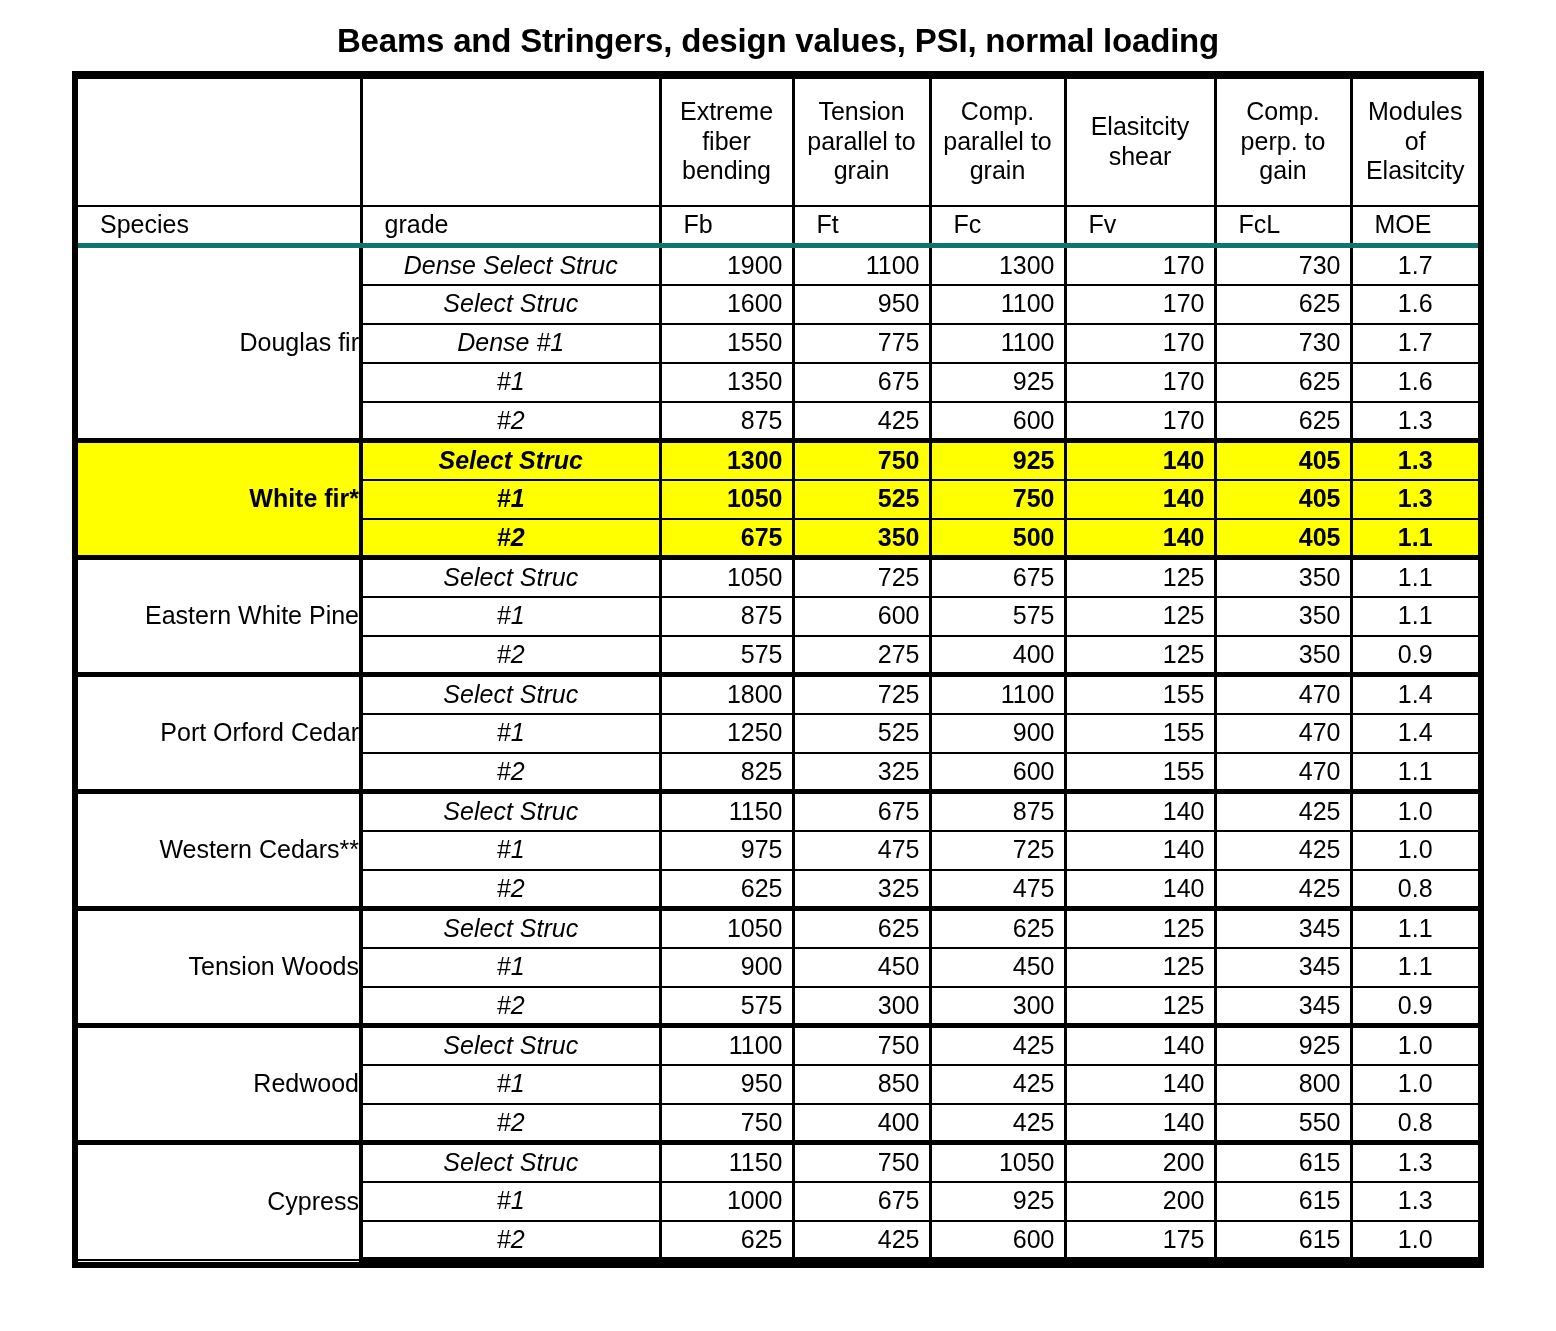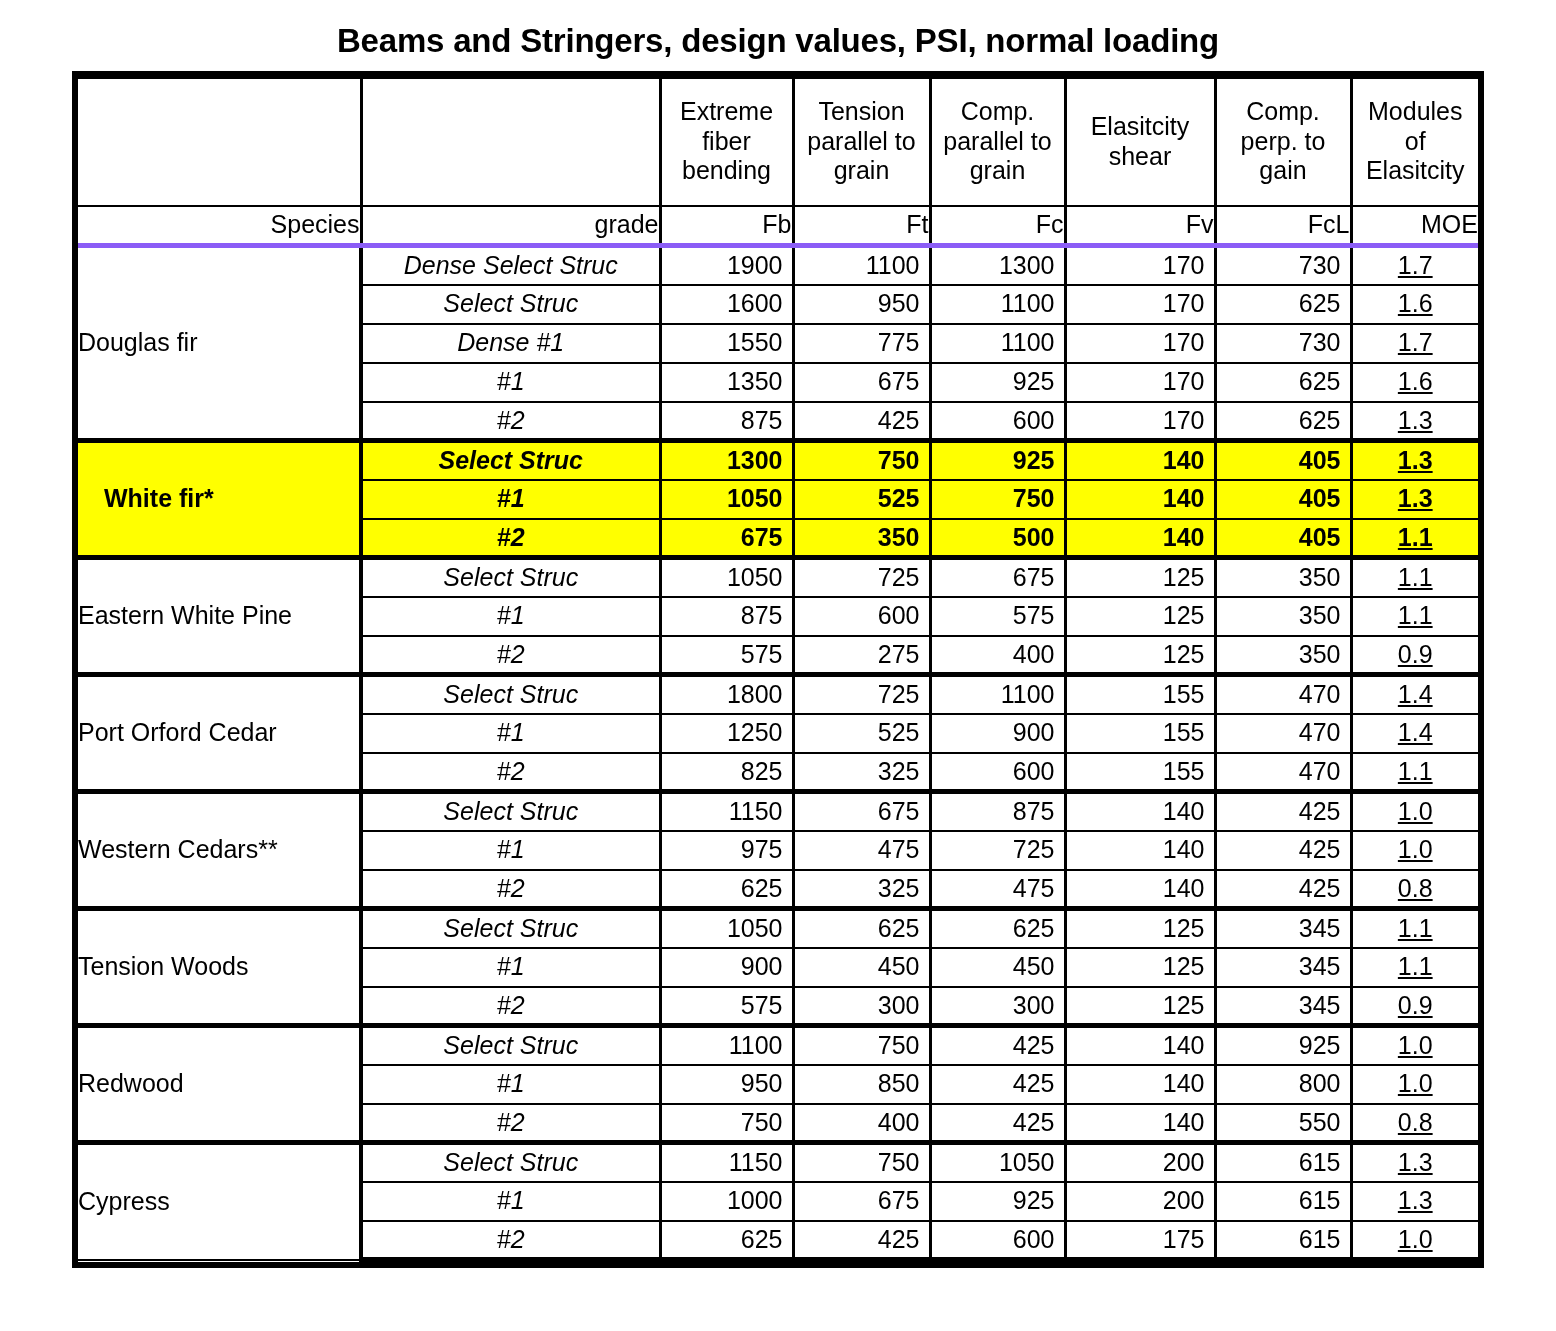--- a/index.html
+++ b/index.html
@@ -59,42 +59,42 @@
   
   tr.head-stack td {
     height: 128px;
     text-align: center;
     font-size: 25px;
     padding: 4px 2px;
   }
   tr.head-stack td.blank { border-left: none; }
   tr.head-abbr td {
     height: 40px;
-    text-align: right;
-    border-bottom: 5px solid #8b5cf6;
+    text-align: left;
+    border-bottom: 5px solid #0f766e;
+    padding-left: 22px;
   }
   tr.head-stack td:first-child,
   tr.head-abbr td:first-child { border-left: none; }
   tr.head-stack td:last-child,
   tr.head-abbr td:last-child { border-right: none; }
 
   td.species-cell {
-    text-align: left;
+    text-align: right;
     border-left: none;
     border-right: 4px solid #000;
   }
   td.grade-cell { text-align: center; font-style: italic; }
   td.num {
     text-align: right;
     padding-right: 9px;
   }
   td.moe {
     text-align: center;
     border-right: none;
-    text-decoration: underline;
   }
   tr.data td { height: 39px; }
 
   
   tr.group-first td { border-top: 5px solid #000; }
   tr.group-last td  { border-bottom: 5px solid #000; }
 
   tr.hl td {
     background: #FFFF00;
     font-weight: bold;

